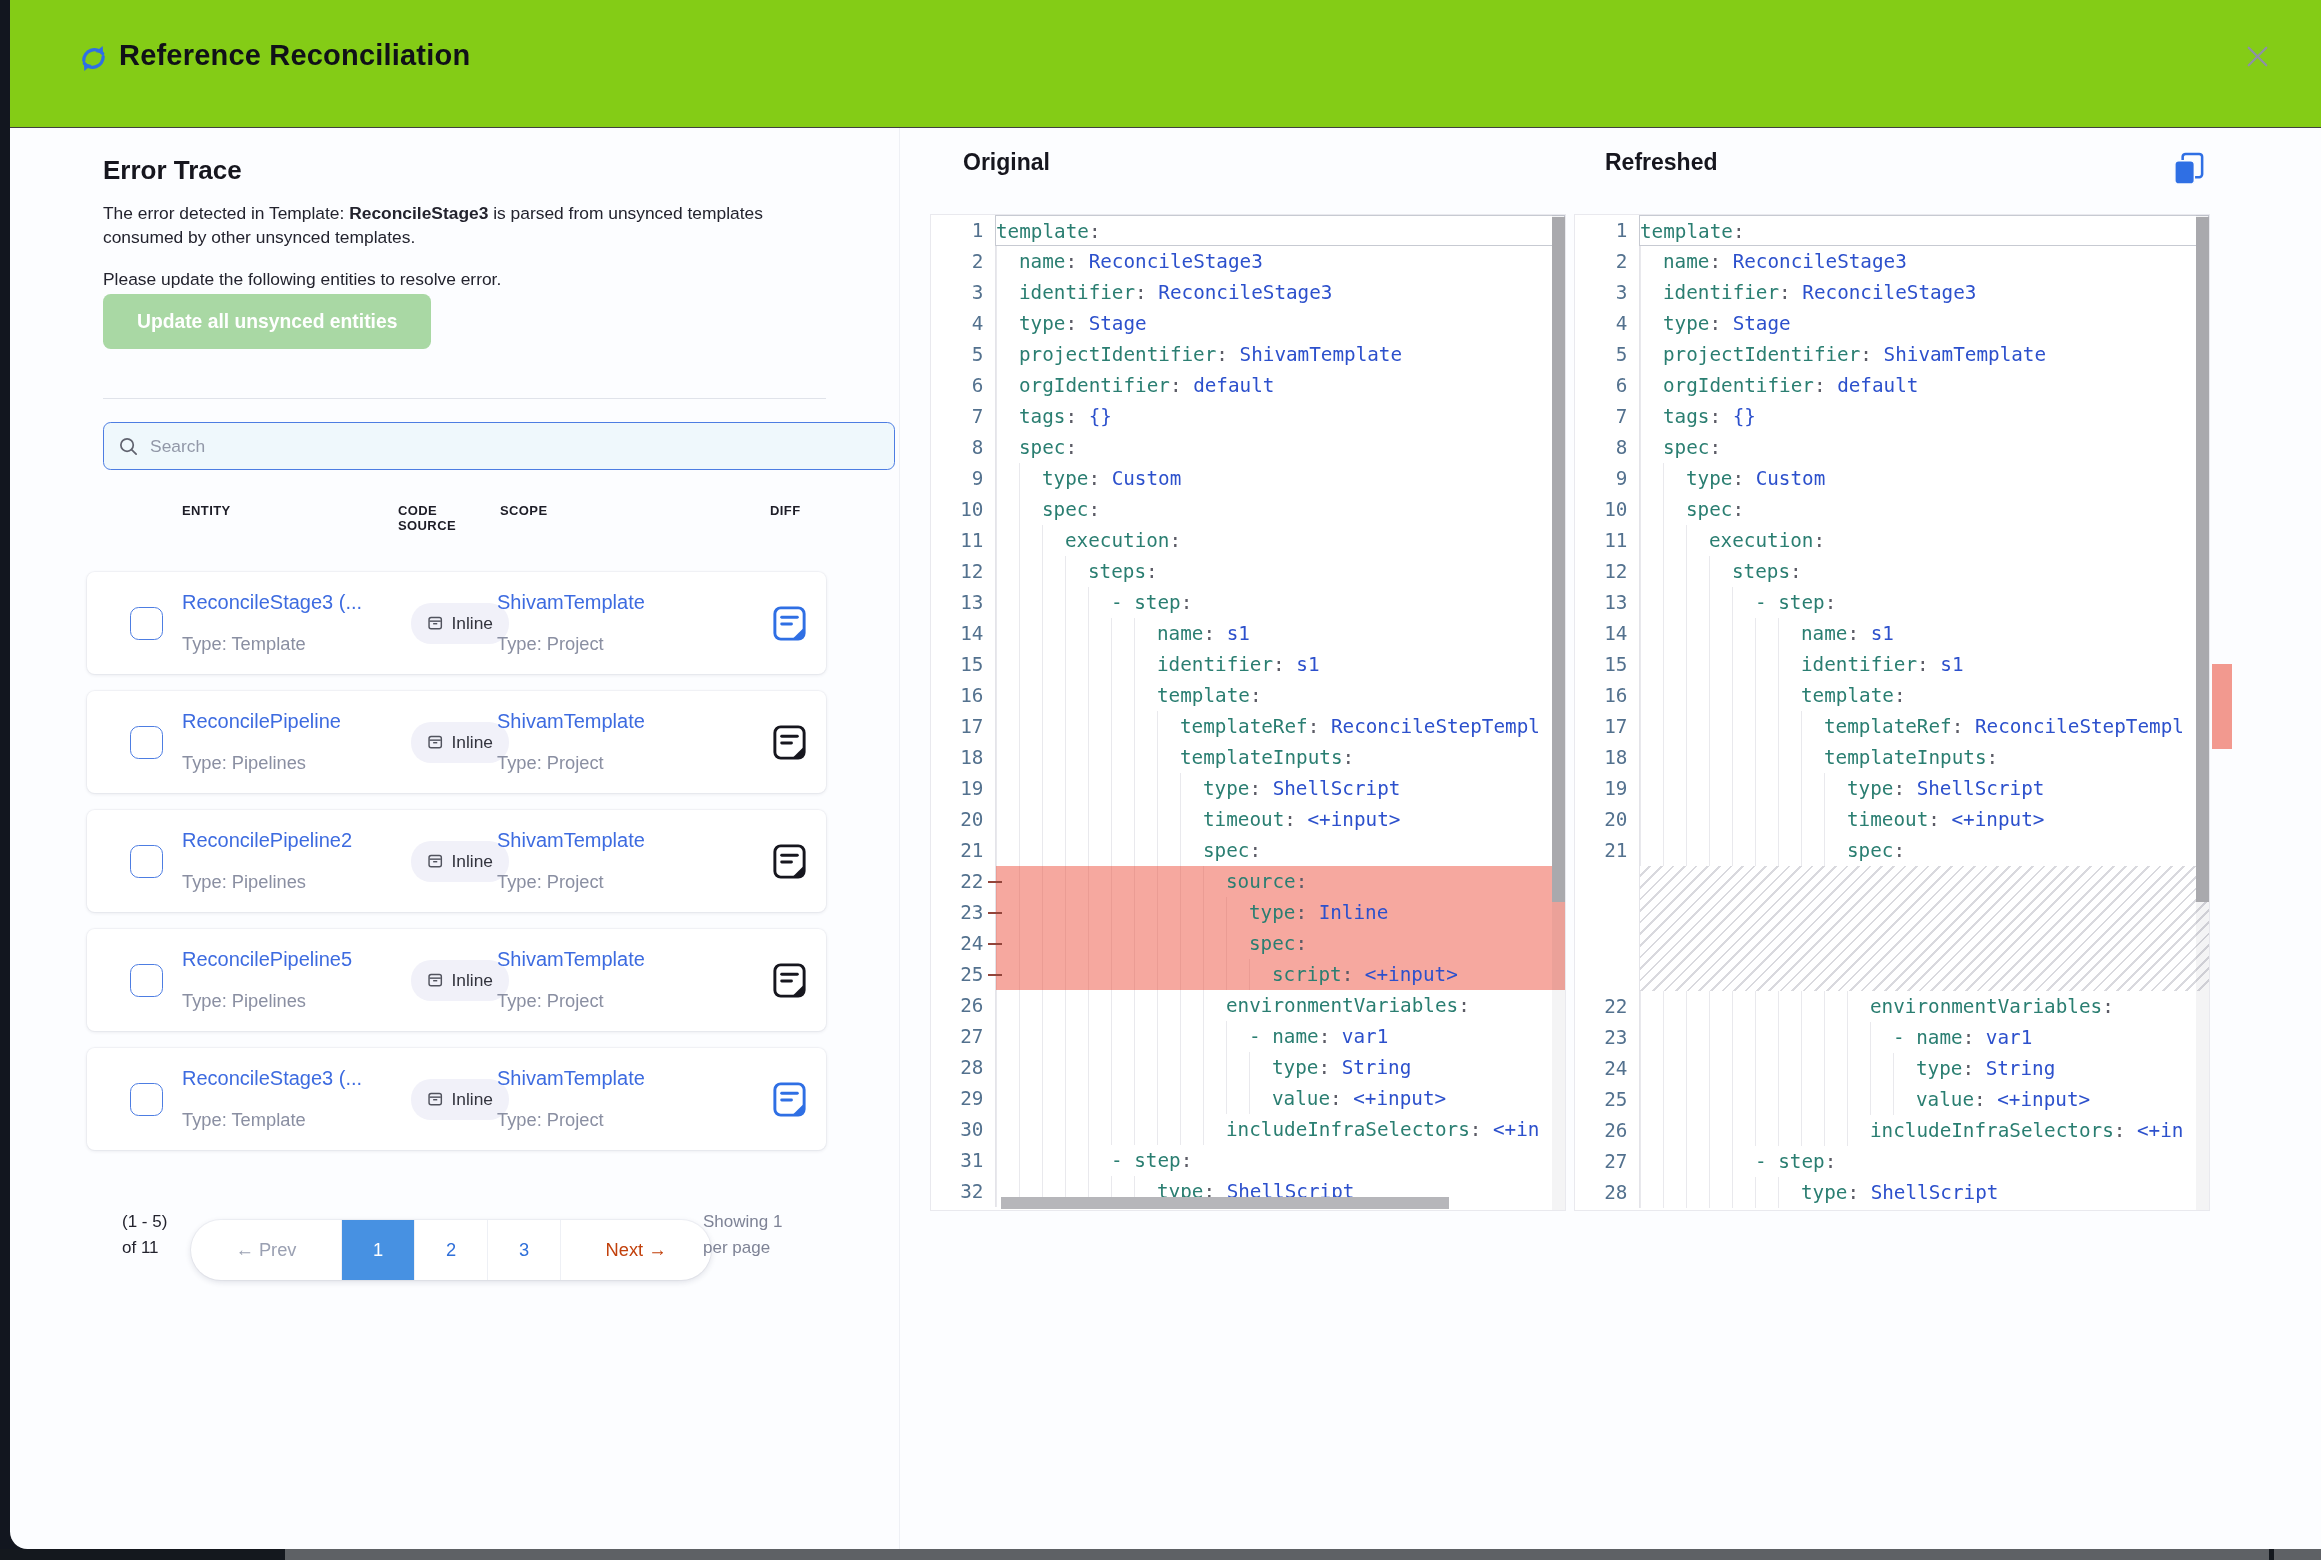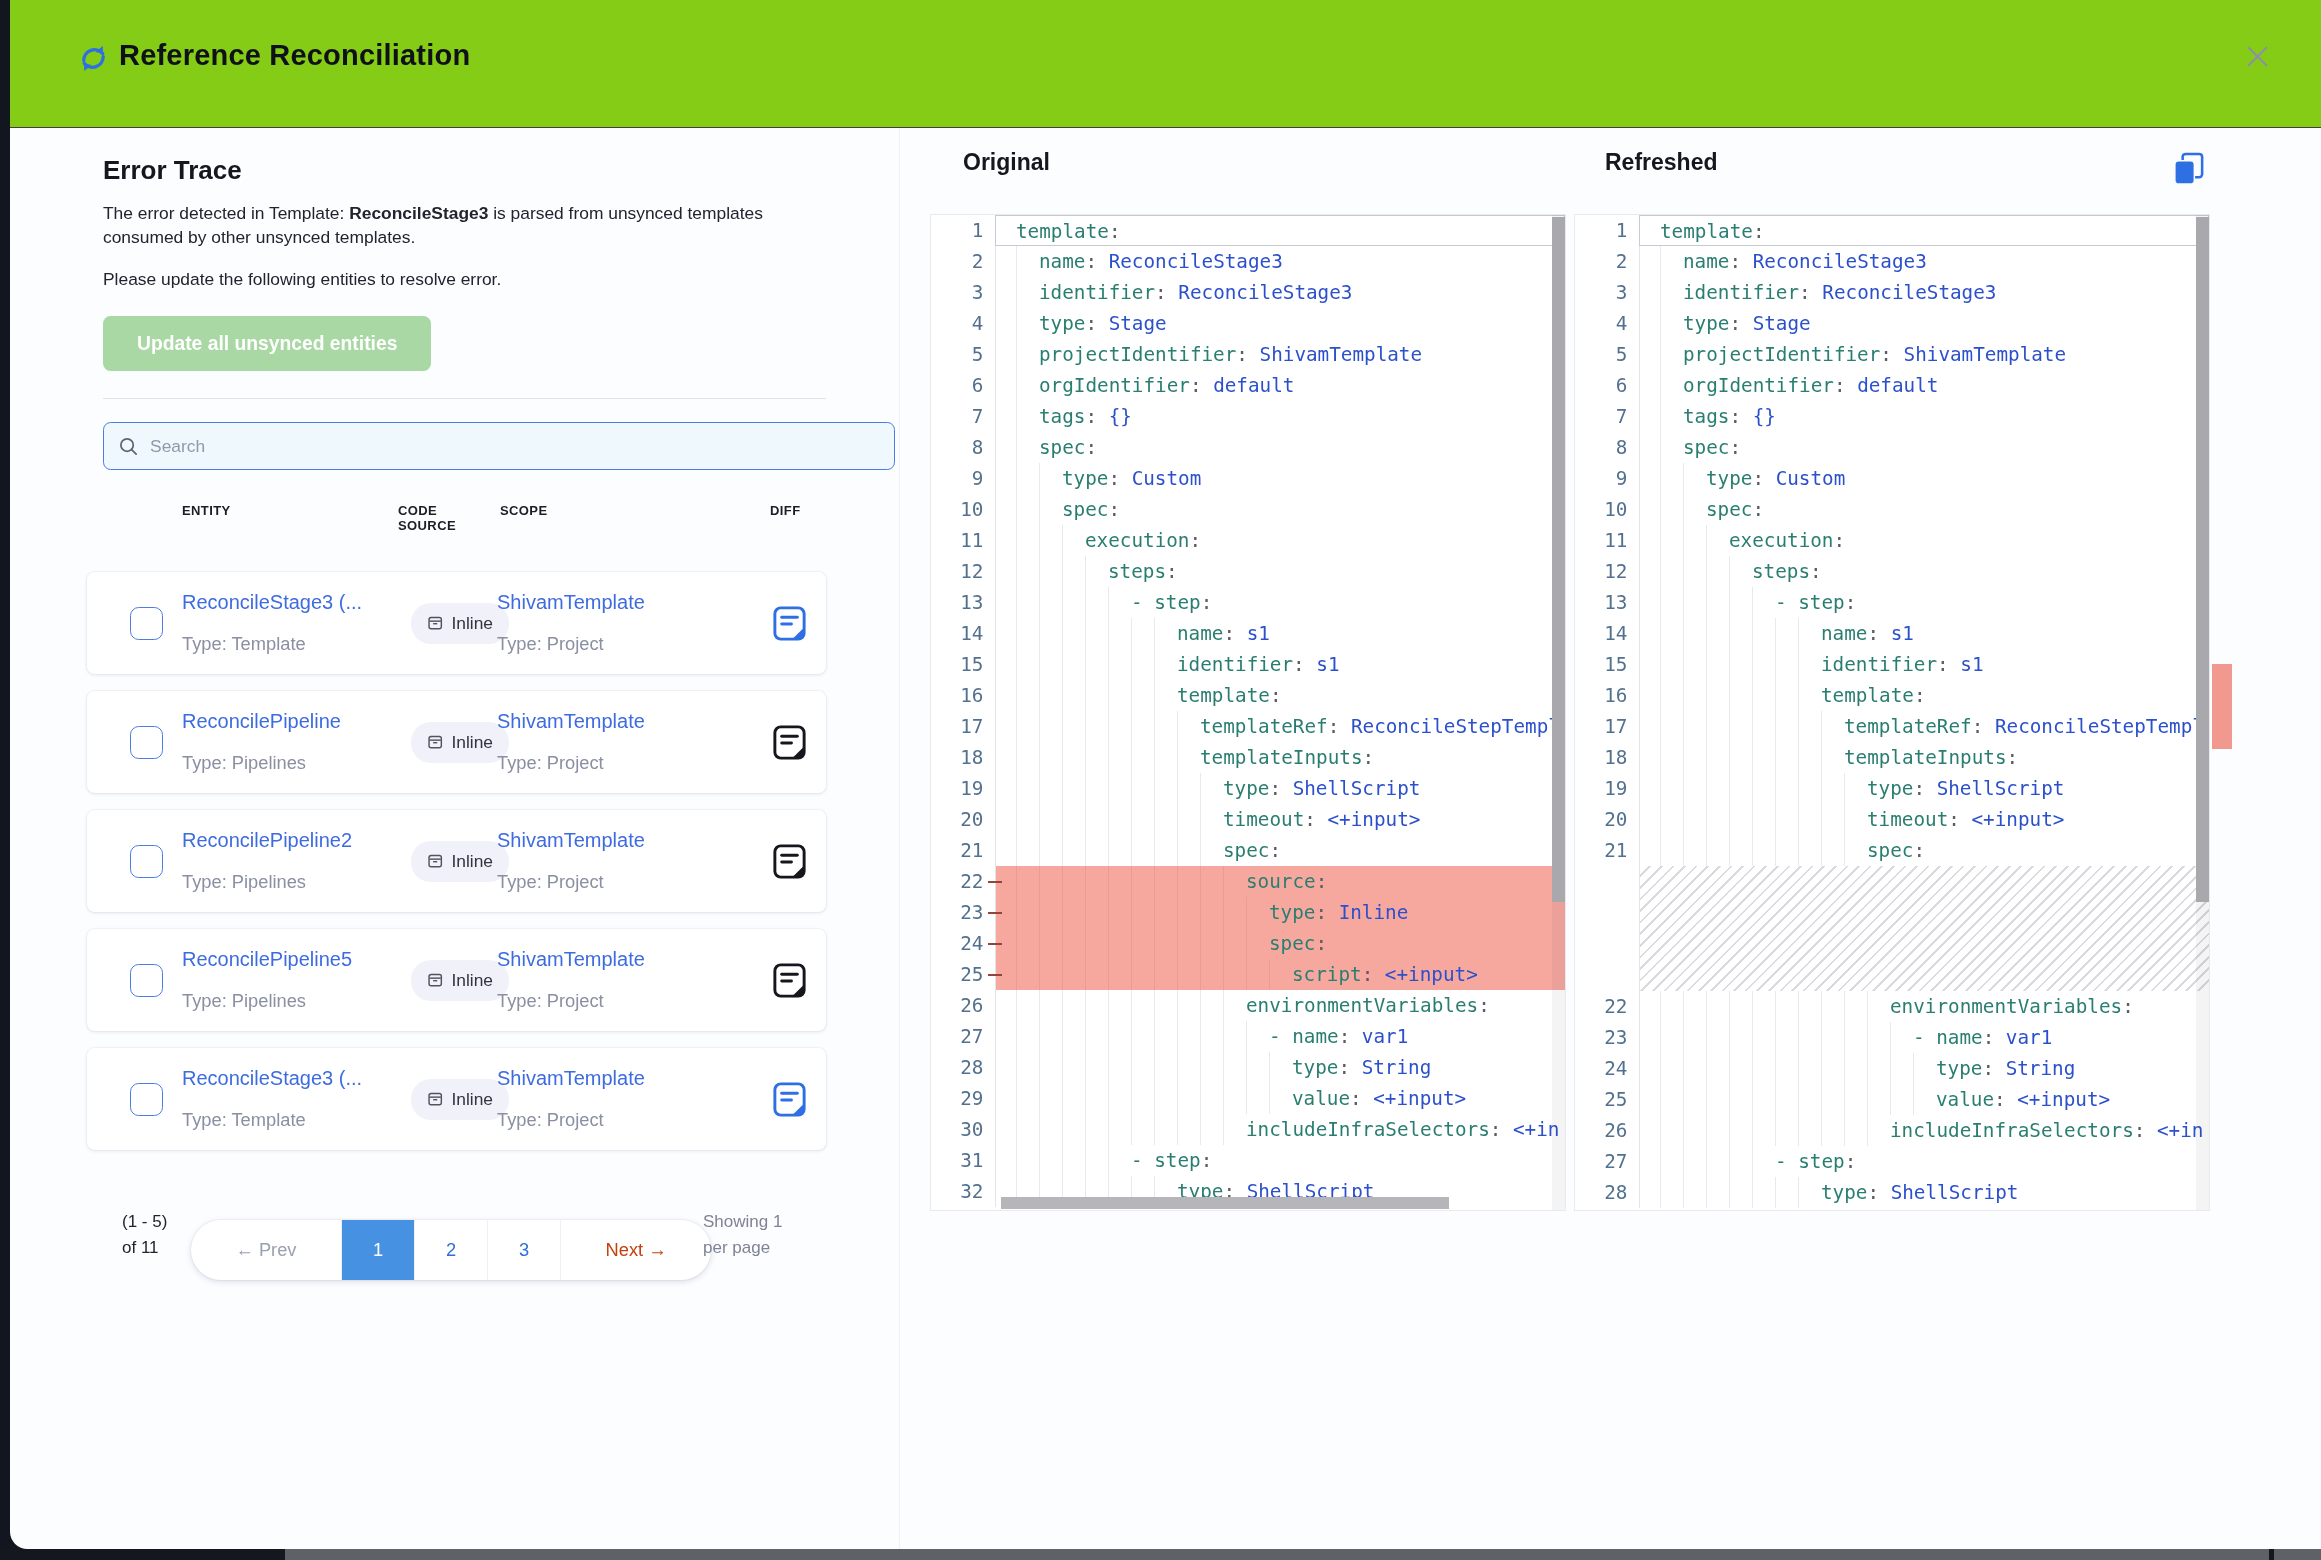--- a/index.html
+++ b/index.html
@@ -17,21 +17,21 @@
                color:#101118; letter-spacing:0.2px; }
   .refresh-ic { position:absolute; left:77px; top:42px; width:33px; height:33px; }
   .close-btn { position:absolute; left:2238px; top:37px; width:39px; height:39px; cursor:pointer; }
 
   
   .lpane { position:absolute; left:66px; top:128px; width:772px; height:1419px; }
   .et-head { position:absolute; left:37px; top:27px; font-size:26px; font-weight:700; color:#16161e; }
   .et-p1 { position:absolute; left:37px; top:73px; width:666px; font-size:17.4px; line-height:24px; color:#23232e; }
   .et-p1 b { font-weight:700; }
   .et-p2 { position:absolute; left:37px; top:141px; width:666px; font-size:17.4px; color:#23232e; }
-  .upd-btn { position:absolute; left:37px; top:188px; height:55px; padding:0 34px;
+  .upd-btn { position:absolute; left:37px; top:166px; height:55px; padding:0 34px;
              background:#a9d8a4; border:none; border-radius:7.7px; color:#ffffff;
              font-size:19.3px; font-weight:700; font-family:inherit; cursor:default; }
   .divider { position:absolute; left:37px; top:270px; width:723px; height:1px; background:#e0e3ea; }
 
   .searchbox { position:absolute; left:37px; top:294px; width:792px; height:48px;
                background:#eff8fc; border:1.9px solid #4d7de2; border-radius:7.7px;
                display:flex; align-items:center; padding:0 13.5px; }
   .searchbox svg { flex:none; }
   .searchbox input { flex:1; border:none; outline:none; background:transparent;
                      font-size:17.4px; color:#33343e; margin-left:11.6px; font-family:inherit; }
@@ -79,21 +79,21 @@
   
   .vdiv { position:absolute; left:899px; top:128px; width:1px; height:1421px; background:#eef0f5; }
   .panel-label { position:absolute; top:149px; font-size:23px; font-weight:700; color:#16161e; }
   .copy-btn { position:absolute; left:2170px; top:150px; width:37px; height:37px; cursor:pointer; }
 
   .cpanel { position:absolute; top:214px; width:636px; height:997px; background:#ffffff;
             border:1px solid #e9e9ee; overflow:hidden; }
   .cline { position:relative; display:flex; height:31px;
            font-family:"DejaVu Sans Mono",monospace; font-size:19.3px; line-height:31px; }
   .ln { width:64px; text-align:right; padding-right:11.6px; color:#53718e; flex:none; }
-  .lcode { flex:1; border-left:1px solid #e4e4e9; padding-left:20px; display:flex;
+  .lcode { flex:1; border-left:1px solid #e4e4e9; padding-left:0; display:flex;
            white-space:pre; overflow:hidden; }
   .g { width:23px; flex:none; border-left:1px solid #e9e9ed; }
   .dash { color:#2a7e71; flex:none; }
   .k { color:#2a7e71; flex:none; }
   .p { color:#5c5c66; flex:none; }
   .v { color:#2c50cc; flex:none; }
   .cline.first .lcode { border:1px solid #c7cad2; }
   .cline.removed .lcode { background:#f6a89f; }
   .cline.removed .g { border-left-color:#eb9c94; }
   .cline.removed::before { content:""; position:absolute; left:57px; top:14.5px;

